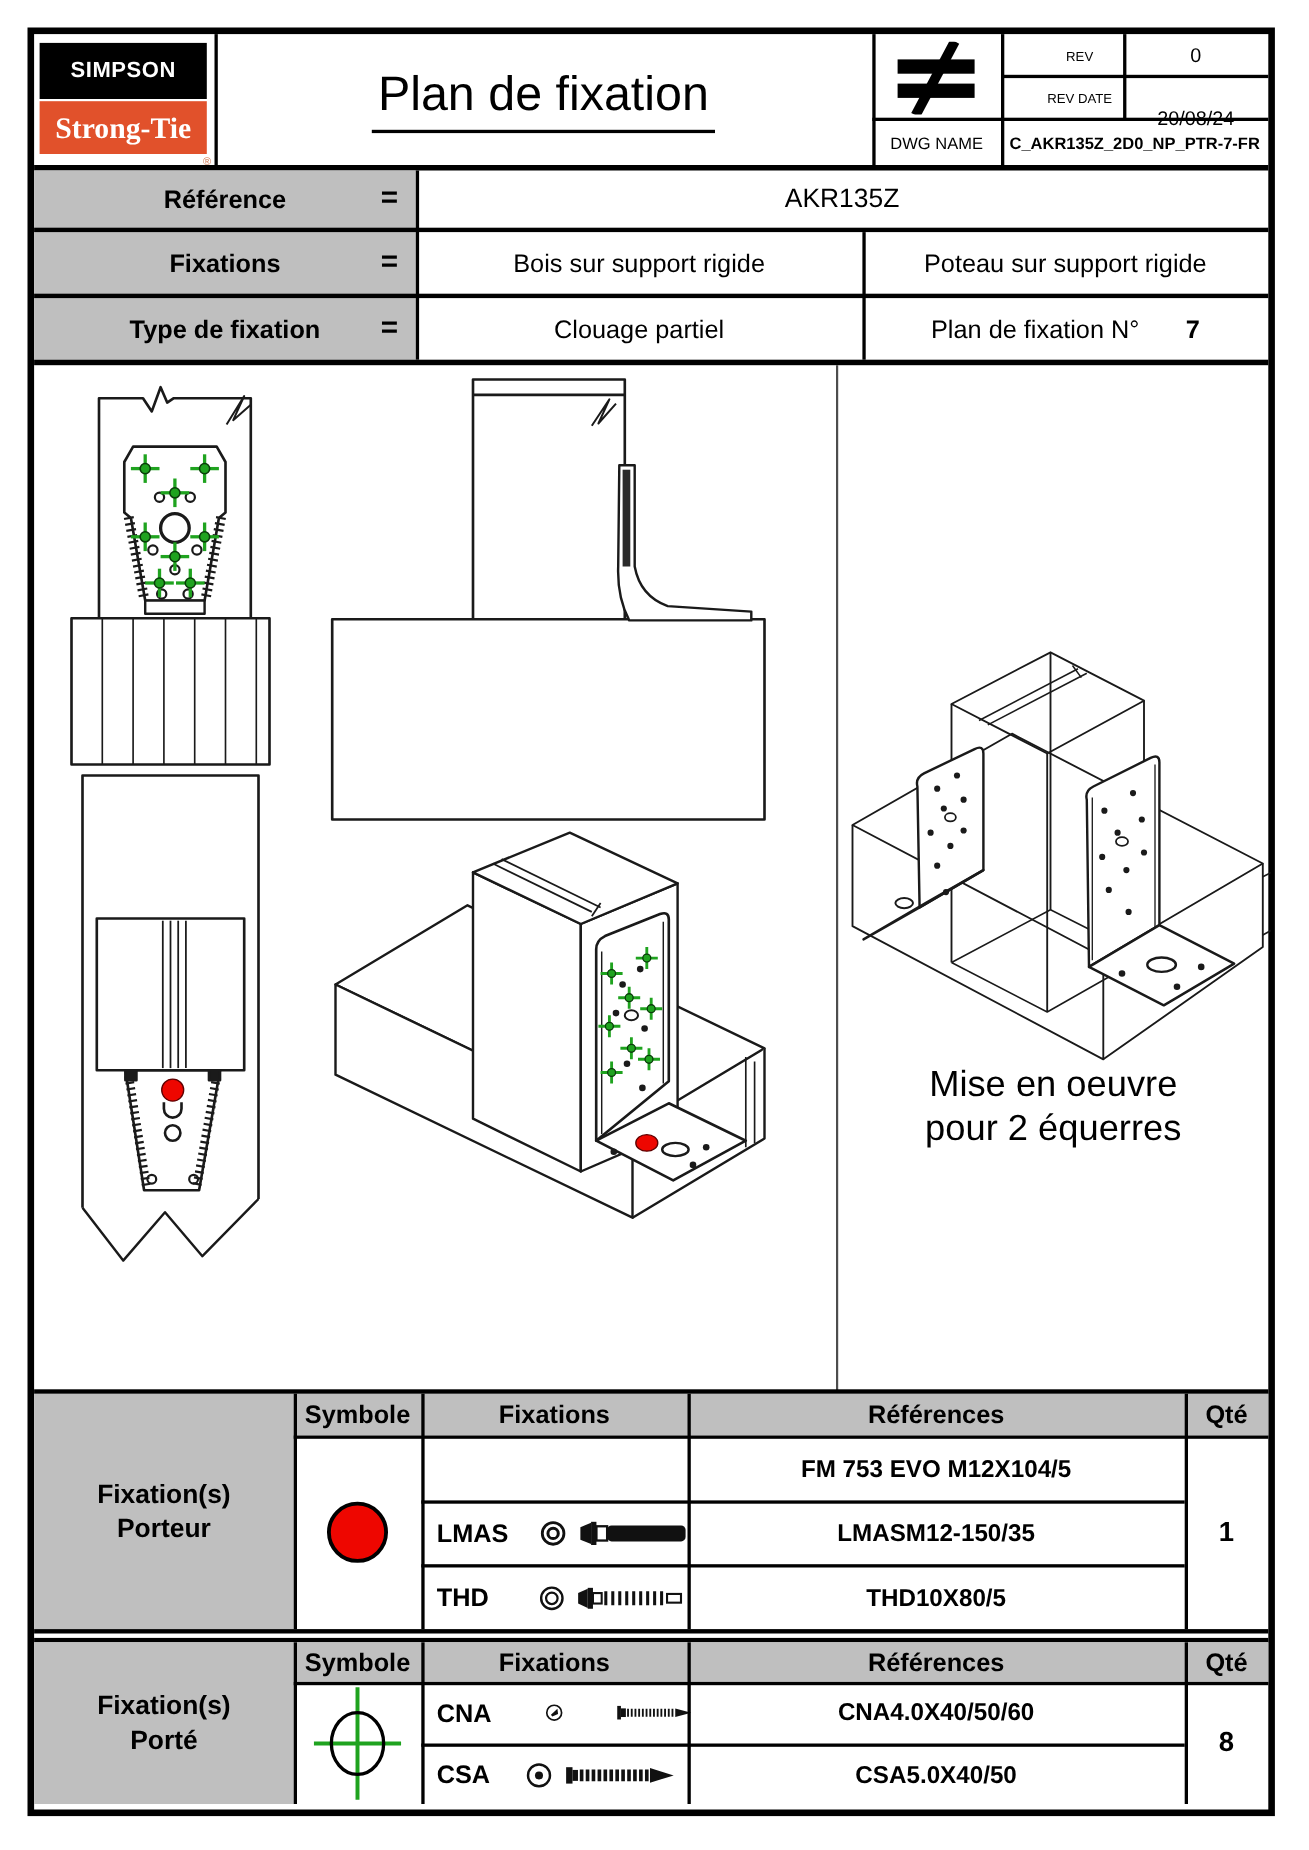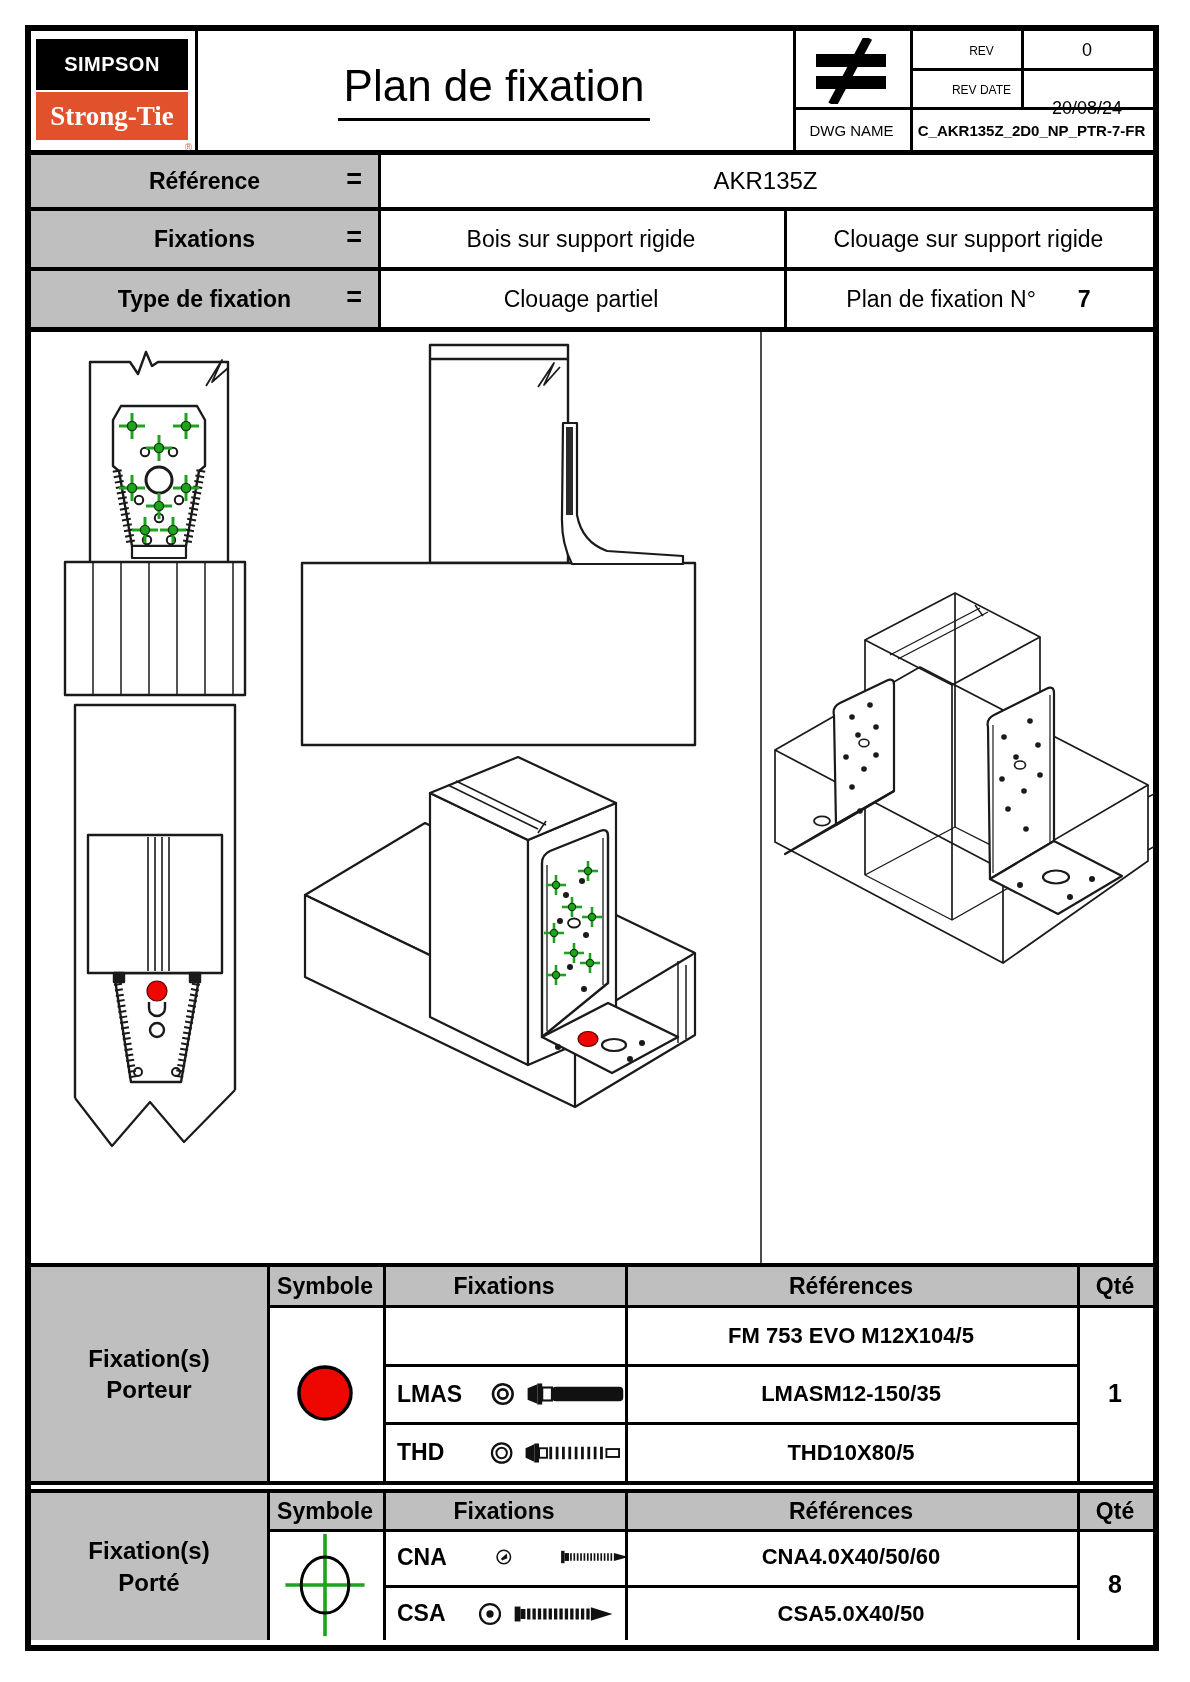--- a/index.html
+++ b/index.html
@@ -80,21 +80,21 @@
     <span>Référence</span>
     <span class="eq">=</span>
   </div>
   <div class="c v23" style="left:378px;top:155px;width:775px;height:52px;font-size:24px;">AKR135Z</div>
 
   <div class="c lbl23" style="left:31px;top:211px;width:347px;height:56px;">
     <span>Fixations</span>
     <span class="eq">=</span>
   </div>
   <div class="c v23" style="left:378px;top:211px;width:406px;height:56px;">Bois sur support rigide</div>
-  <div class="c v23" style="left:784px;top:211px;width:369px;height:56px;">Clouage sur support rigide</div>
+  <div class="c v23" style="left:784px;top:211px;width:369px;height:56px;">Poteau sur support rigide</div>
 
   <div class="c lbl23" style="left:31px;top:271px;width:347px;height:56px;">
     <span>Type de fixation</span>
     <span class="eq">=</span>
   </div>
   <div class="c v23" style="left:378px;top:271px;width:406px;height:56px;">Clouage partiel</div>
   <div class="c v23" style="left:784px;top:271px;width:369px;height:56px;gap:42px;">
     <span>Plan de fixation N°</span>
     <span class="b">7</span>
   </div>
@@ -283,20 +283,24 @@
           <circle cx="270" cy="230" r="2.8"></circle>
           <circle cx="256" cy="284" r="2.8"></circle>
         <circle cx="322" cy="334" r="3"></circle>
           <circle cx="250" cy="340" r="3"></circle>
           <circle cx="300" cy="352" r="3"></circle>
       </g>
       <ellipse cx="250" cy="220" rx="5.5" ry="4" stroke-width="1.6"></ellipse>
     </g>
   </svg>
 
+  <div class="abs cap" style="left:762px;top:965px;width:391px;text-align:center;">
+    <div>Mise en oeuvre</div>
+    <div>pour 2 équerres</div>
+  </div>
 
   <div class="gray abs" style="left:31px;top:1267px;width:236px;height:214px;"></div>
   <div class="gray abs" style="left:267px;top:1267px;width:886px;height:38px;"></div>
 
   <div class="c grp" style="left:31px;top:1267px;width:236px;height:214px;">
     <div>
       <div>Fixation(s)</div>
       <div>Porteur</div>
     </div>
   </div>

